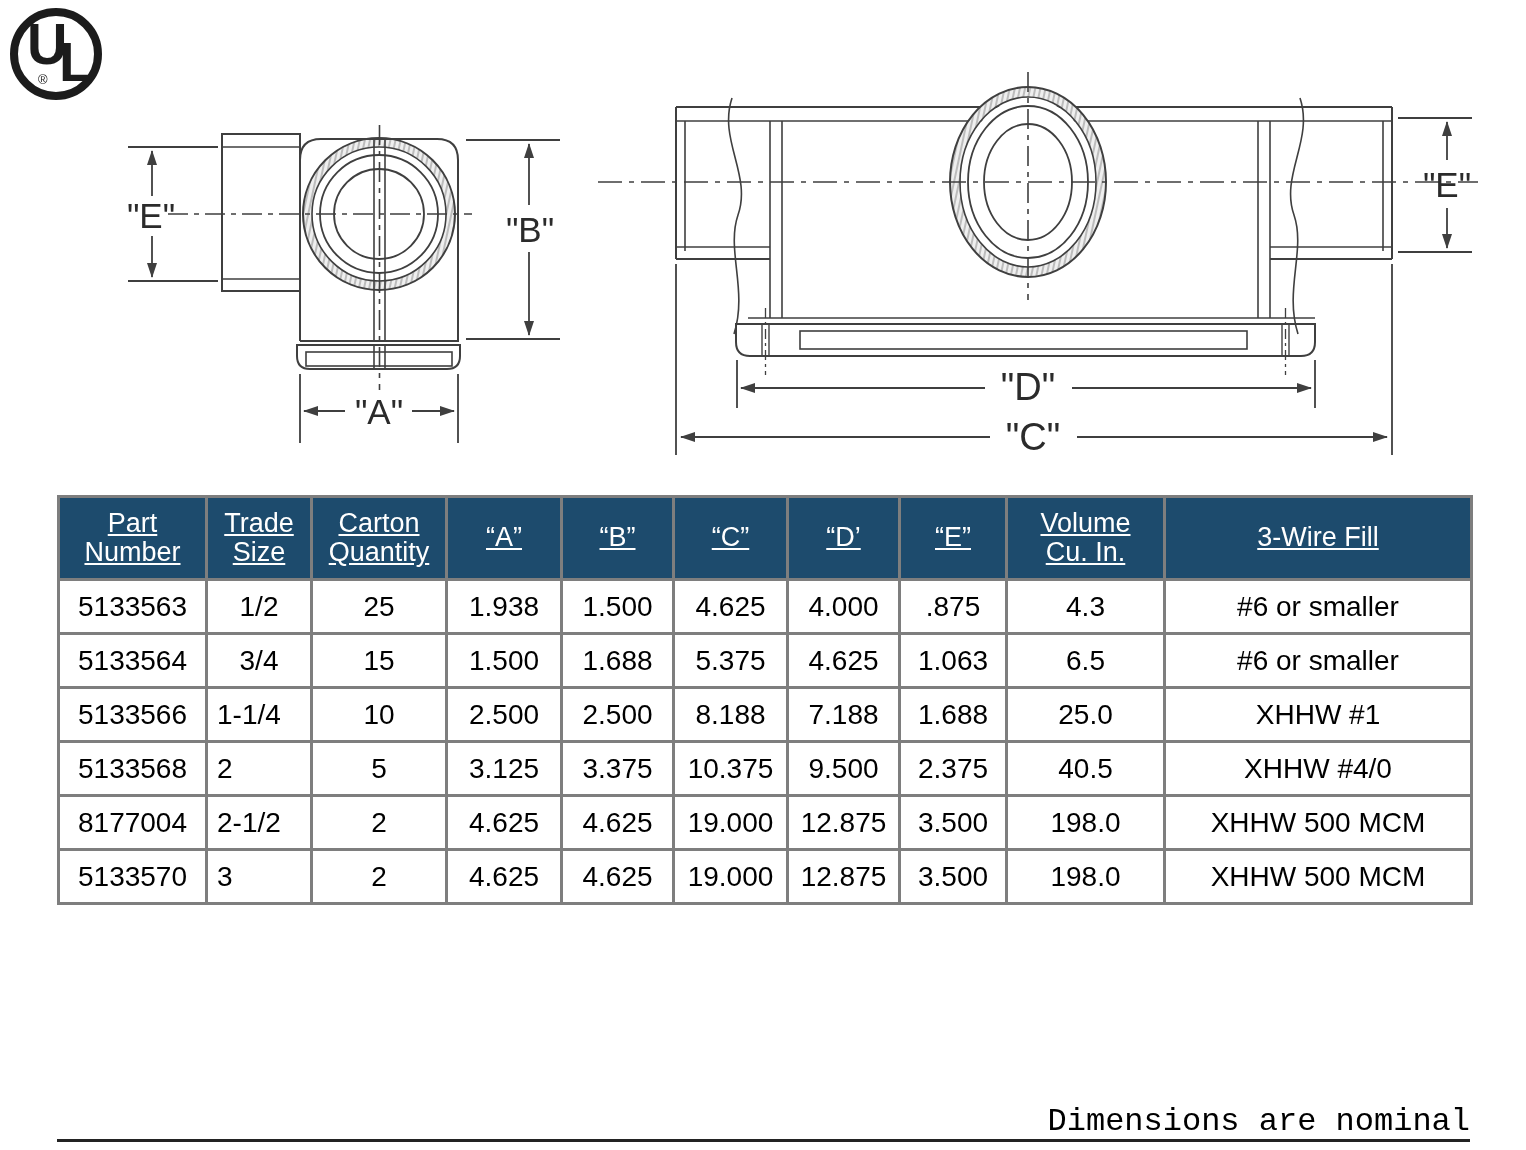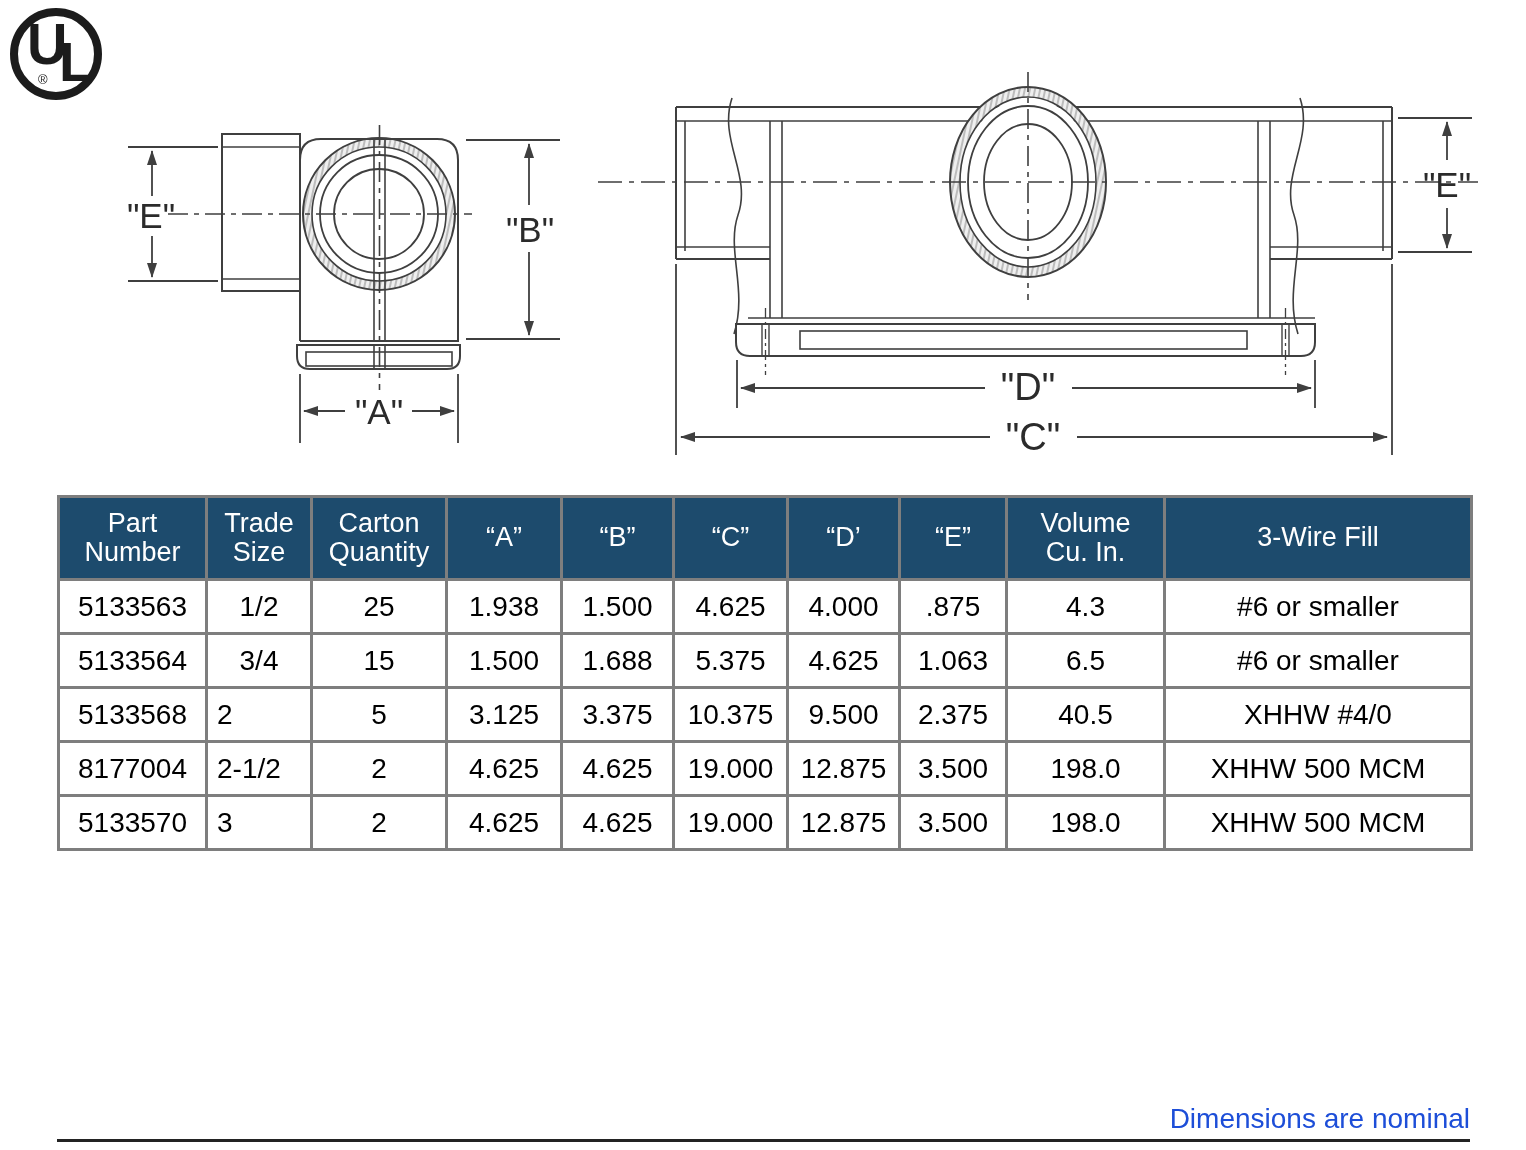--- a/index.html
+++ b/index.html
@@ -13,25 +13,25 @@
   .ul-logo .reg{position:absolute;left:20px;top:56px;font-size:13px;color:#1c1c1c;}
 
   
   .diagrams{position:absolute;left:0;top:0;width:1526px;height:485px;}
   .dim-label{font-family:"Liberation Sans",sans-serif;font-size:35px;fill:#2b2b2b;}
   .dim-label.big{font-size:38px;}
 
   
   table.spec{position:absolute;left:57px;top:495px;width:1413px;border-collapse:collapse;table-layout:fixed;}
   table.spec th,table.spec td{border:3px solid #7e7e7e;}
-  table.spec th{background:#1d4b6d;color:#ffffff;font-weight:normal;font-size:27px;line-height:1.08;height:78px;text-align:center;white-space:pre-line;}
+  table.spec th{background:#1d4b6d;color:#ffffff;font-weight:normal;font-size:27px;line-height:1.08;height:78px;text-align:center;white-space:pre-line;text-decoration:underline;}
   table.spec td{font-size:28px;color:#000;text-align:center;height:49px;background:#fff;}
   table.spec tbody tr:nth-child(n+3) td:nth-child(2){text-align:left;padding-left:9px;}
 
-  .footer-note{position:absolute;right:56px;top:1103px;font-size:28px;color:#1d4ed8;}
+  .footer-note{position:absolute;right:56px;top:1103px;font-size:32px;color:#000000;font-family:Liberation Mono, monospace;}
   .bottom-rule{position:absolute;left:57px;top:1139px;width:1413px;height:3px;background:#232323;}
 </style>
 </head>
 <body>
 
 <div class="page">
 
   <div class="ul-logo">
     <span class="u">U</span>
     <span class="l">L</span>
@@ -228,20 +228,32 @@
           <td class="col-carton_qty">15</td>
           <td class="col-a">1.500</td>
           <td class="col-b">1.688</td>
           <td class="col-c">5.375</td>
           <td class="col-d">4.625</td>
           <td class="col-e">1.063</td>
           <td class="col-volume">6.5</td>
           <td class="col-wire_fill">#6 or smaller</td>
         </tr>
         <tr>
+          <td class="col-part_number">5133566</td>
+          <td class="col-trade_size">1-1/4</td>
+          <td class="col-carton_qty">10</td>
+          <td class="col-a">2.500</td>
+          <td class="col-b">2.500</td>
+          <td class="col-c">8.188</td>
+          <td class="col-d">7.188</td>
+          <td class="col-e">1.688</td>
+          <td class="col-volume">25.0</td>
+          <td class="col-wire_fill">XHHW #1</td>
+        </tr>
+        <tr>
           <td class="col-part_number">5133568</td>
           <td class="col-trade_size">2</td>
           <td class="col-carton_qty">5</td>
           <td class="col-a">3.125</td>
           <td class="col-b">3.375</td>
           <td class="col-c">10.375</td>
           <td class="col-d">9.500</td>
           <td class="col-e">2.375</td>
           <td class="col-volume">40.5</td>
           <td class="col-wire_fill">XHHW #4/0</td>

